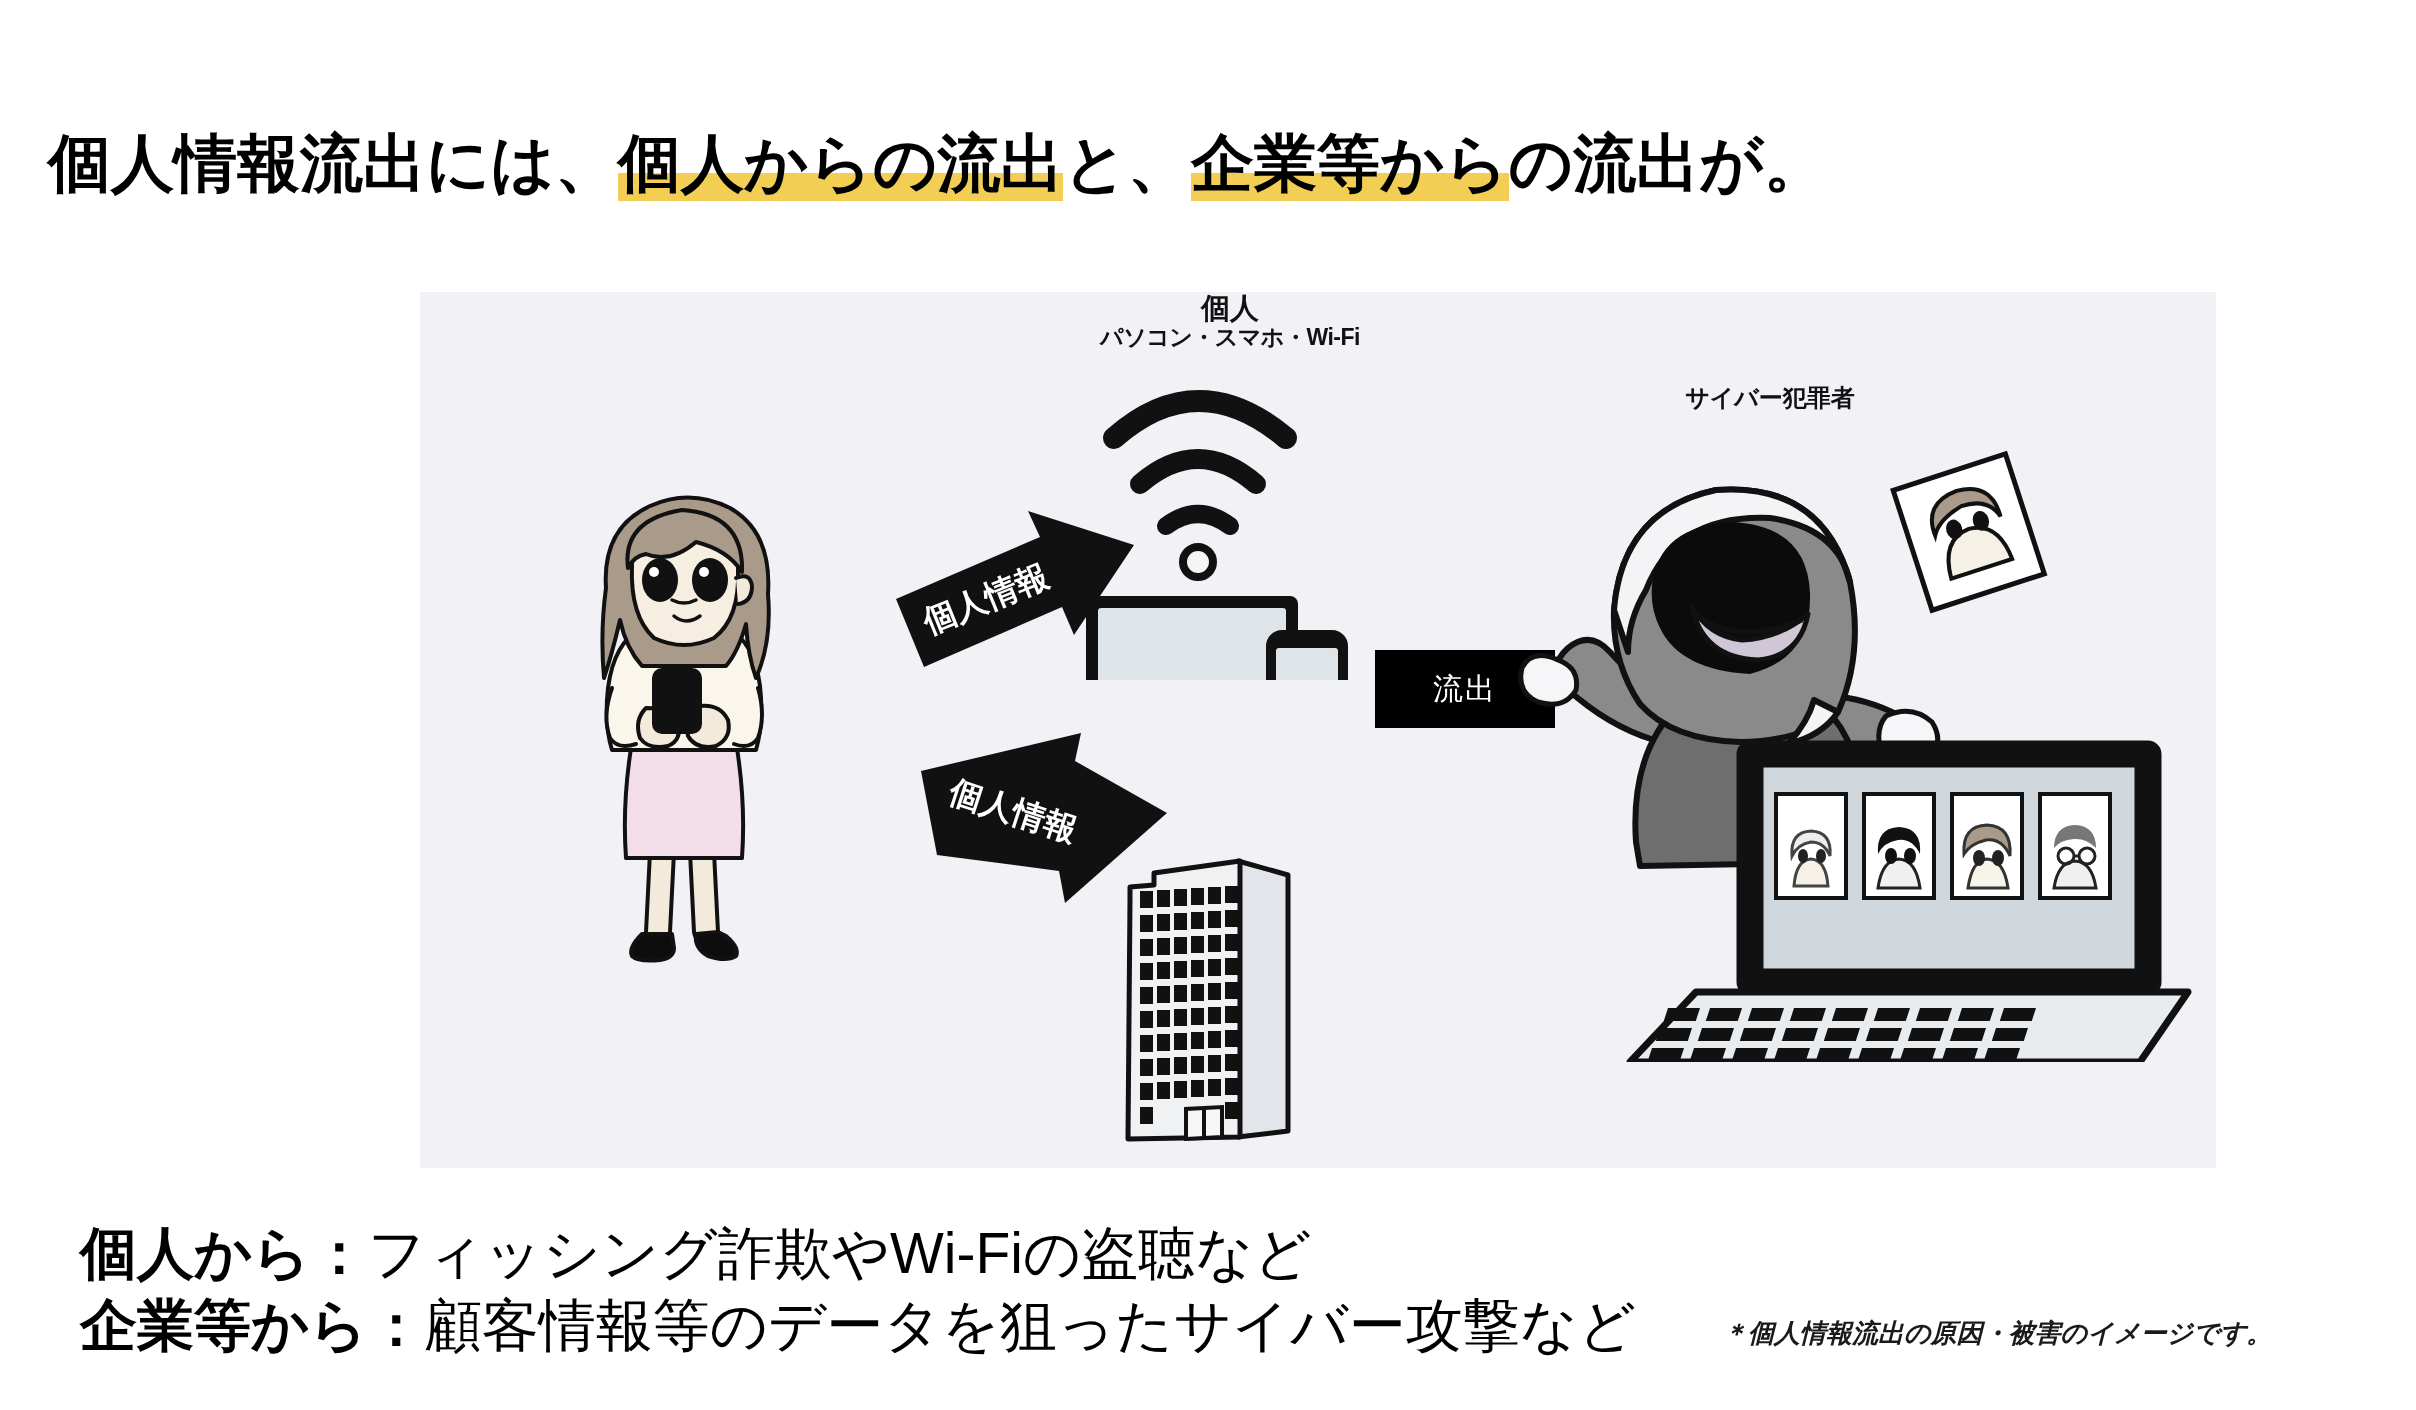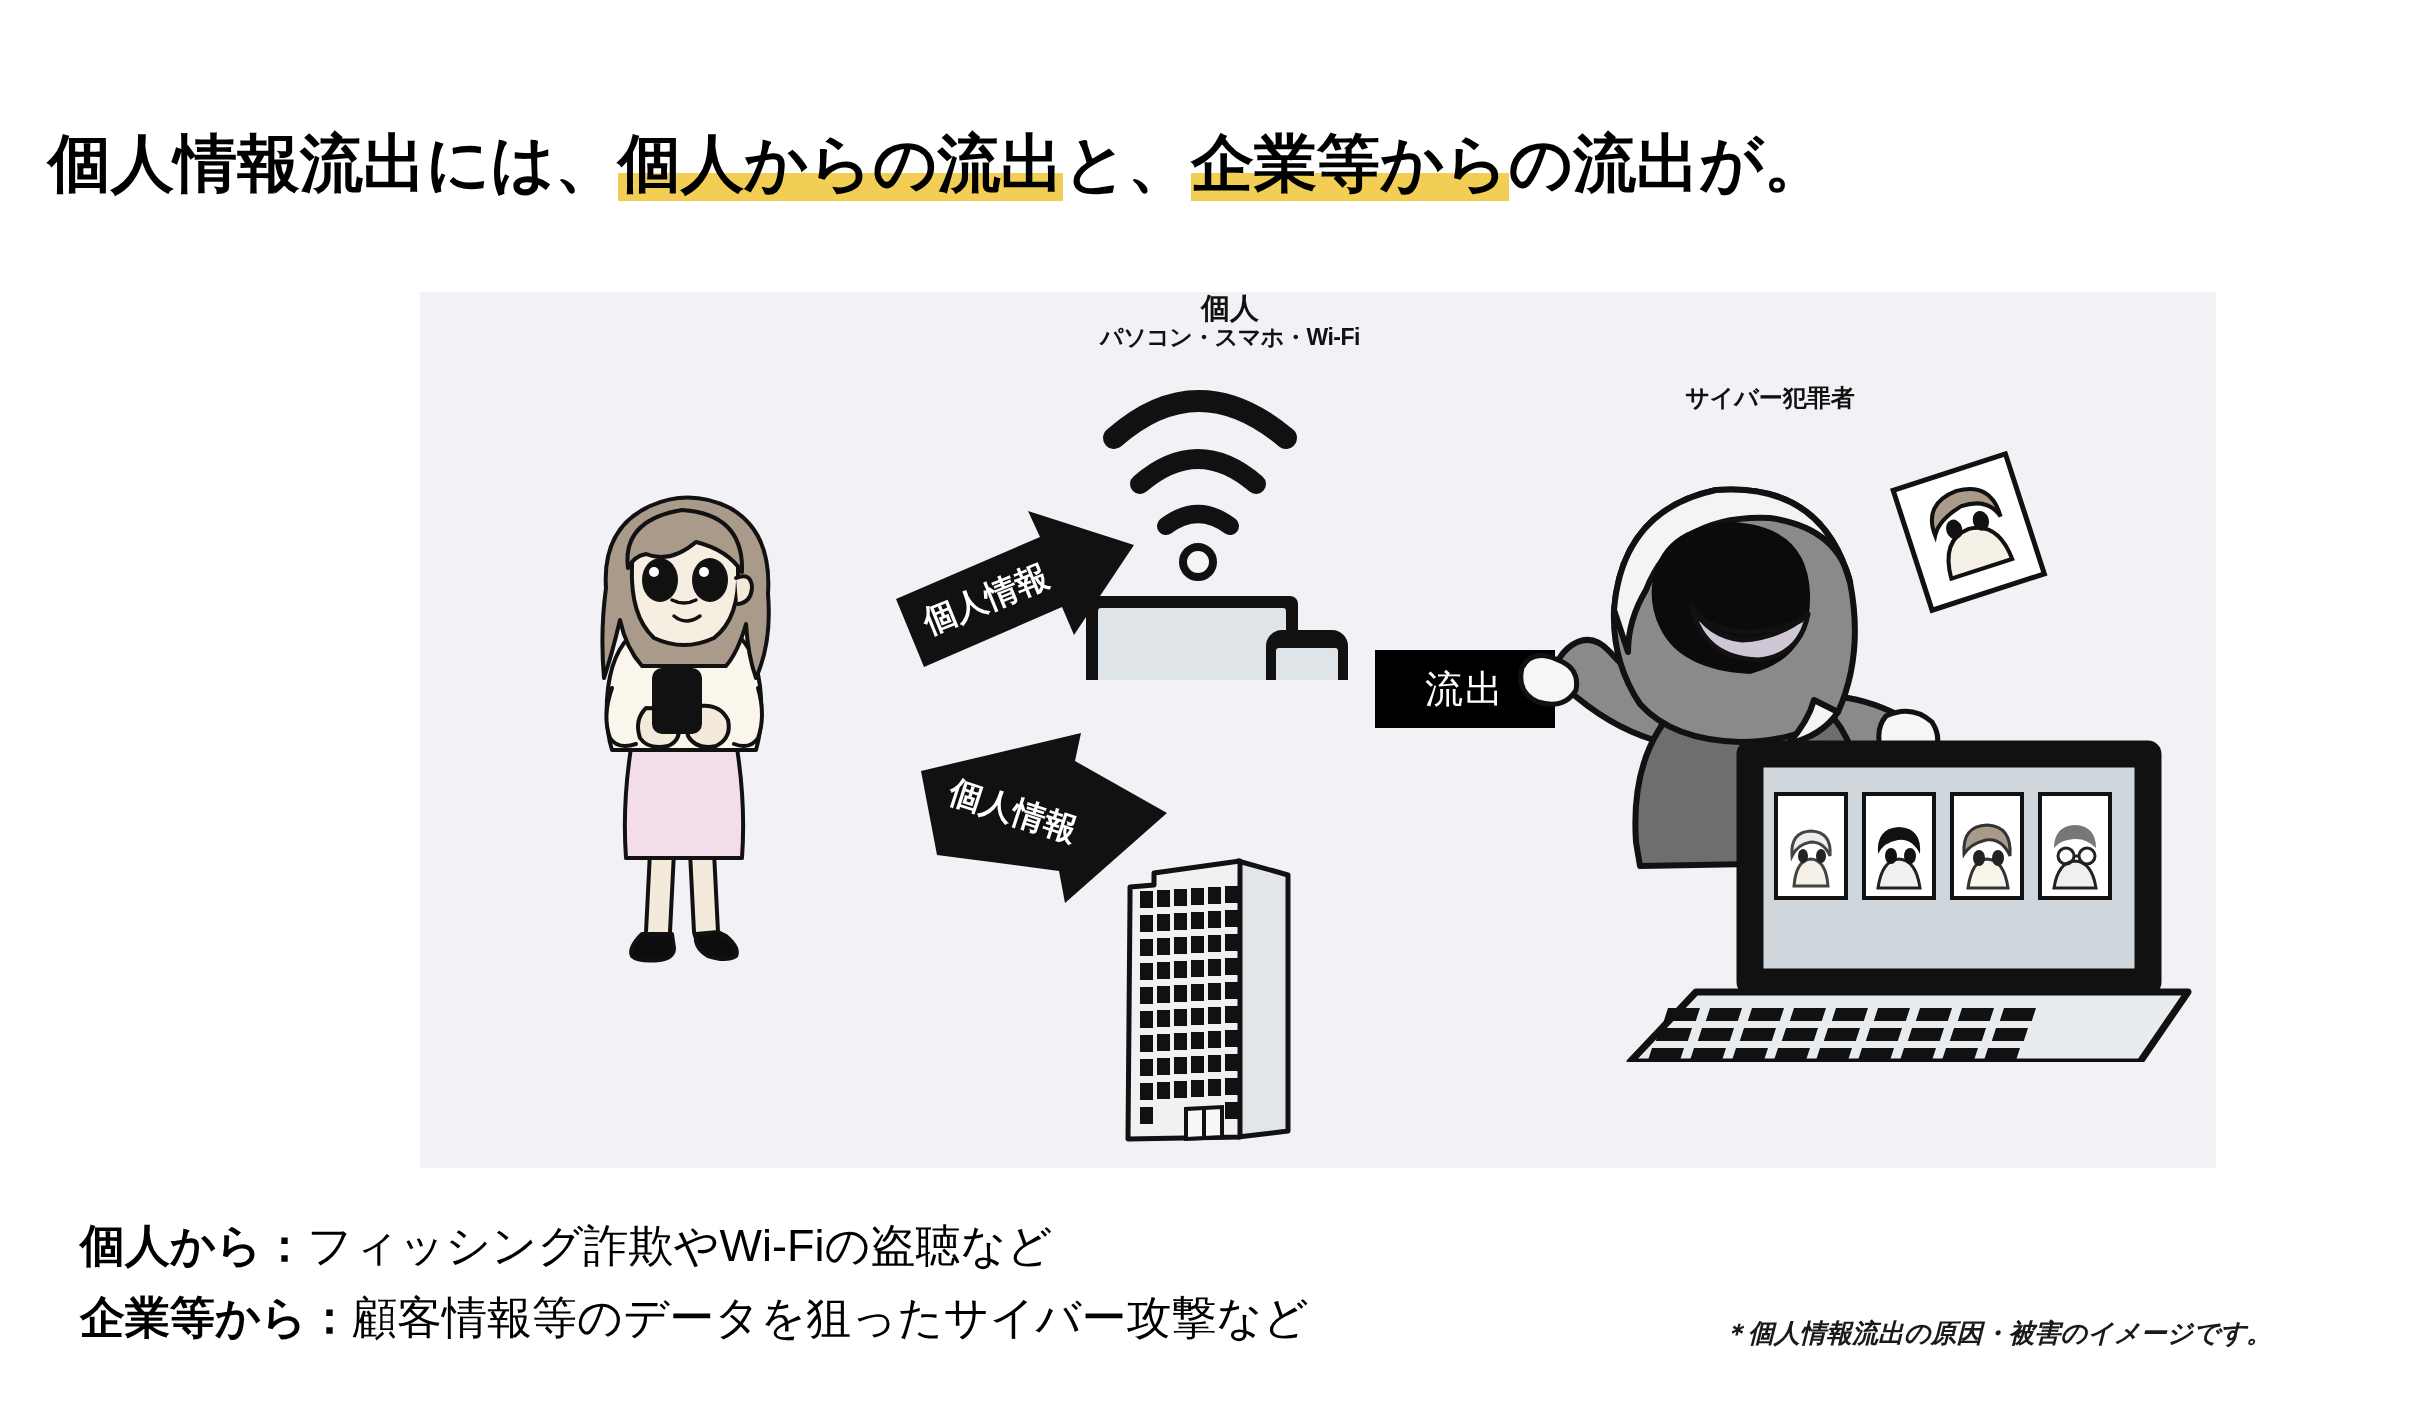--- a/index.html
+++ b/index.html
@@ -57,27 +57,27 @@
   
   .devices{position:absolute;left:660px;top:88px;width:300px;height:300px;}
   .building{position:absolute;left:690px;top:565px;width:230px;height:290px;}
 
   
   .leak{
     position:absolute;left:955px;top:358px;
     width:180px;height:78px;background:#000;
     display:flex;align-items:center;justify-content:center;
   }
-  .leak span{color:#fff;font-size:38px;font-weight:500;letter-spacing:2px;}
+  .leak span{color:#fff;font-size:30px;font-weight:500;letter-spacing:2px;}
 
   
   .hacker{position:absolute;left:1020px;top:130px;width:760px;height:640px;}
 
   
-  .cap{position:absolute;left:80px;font-size:45px;color:#000;white-space:nowrap;}
+  .cap{position:absolute;left:80px;font-size:57px;color:#000;white-space:nowrap;}
   .cap b{font-weight:bold;}
   .cap span{font-weight:normal;}
   #cap1{top:1216px;}
   #cap2{top:1288px;text-align:right;}
 
   .footnote{
     position:absolute;left:1722px;top:1316px;
     font-size:26px;font-weight:bold;color:#1a1a1a;white-space:nowrap;font-style:italic;
   }
 </style>

